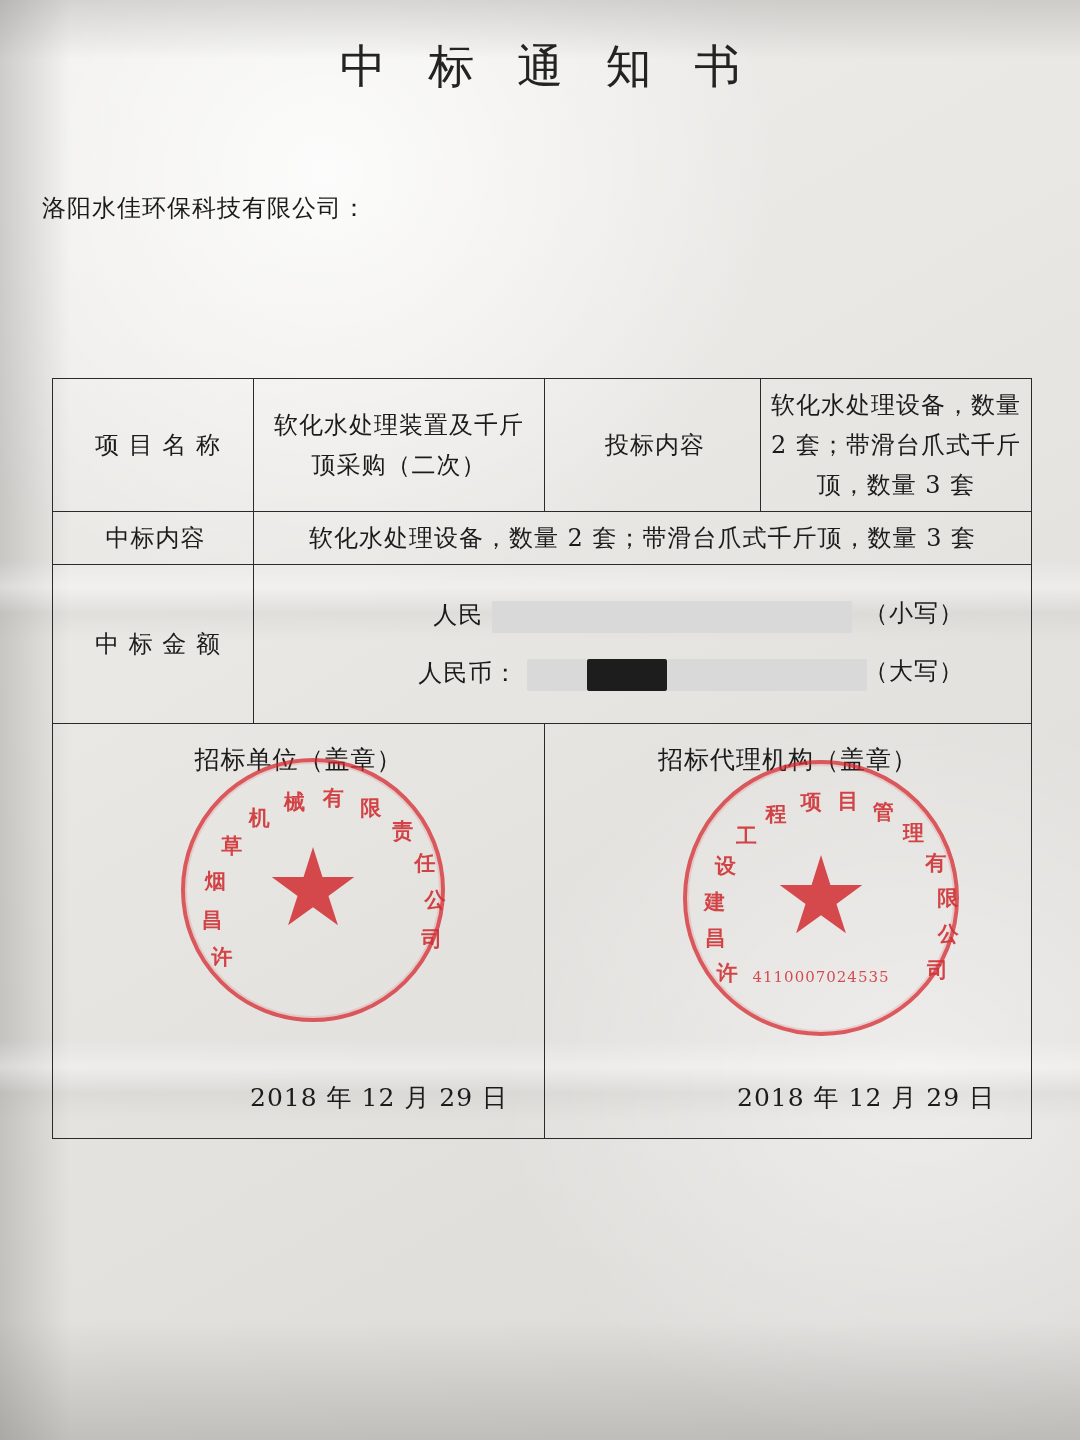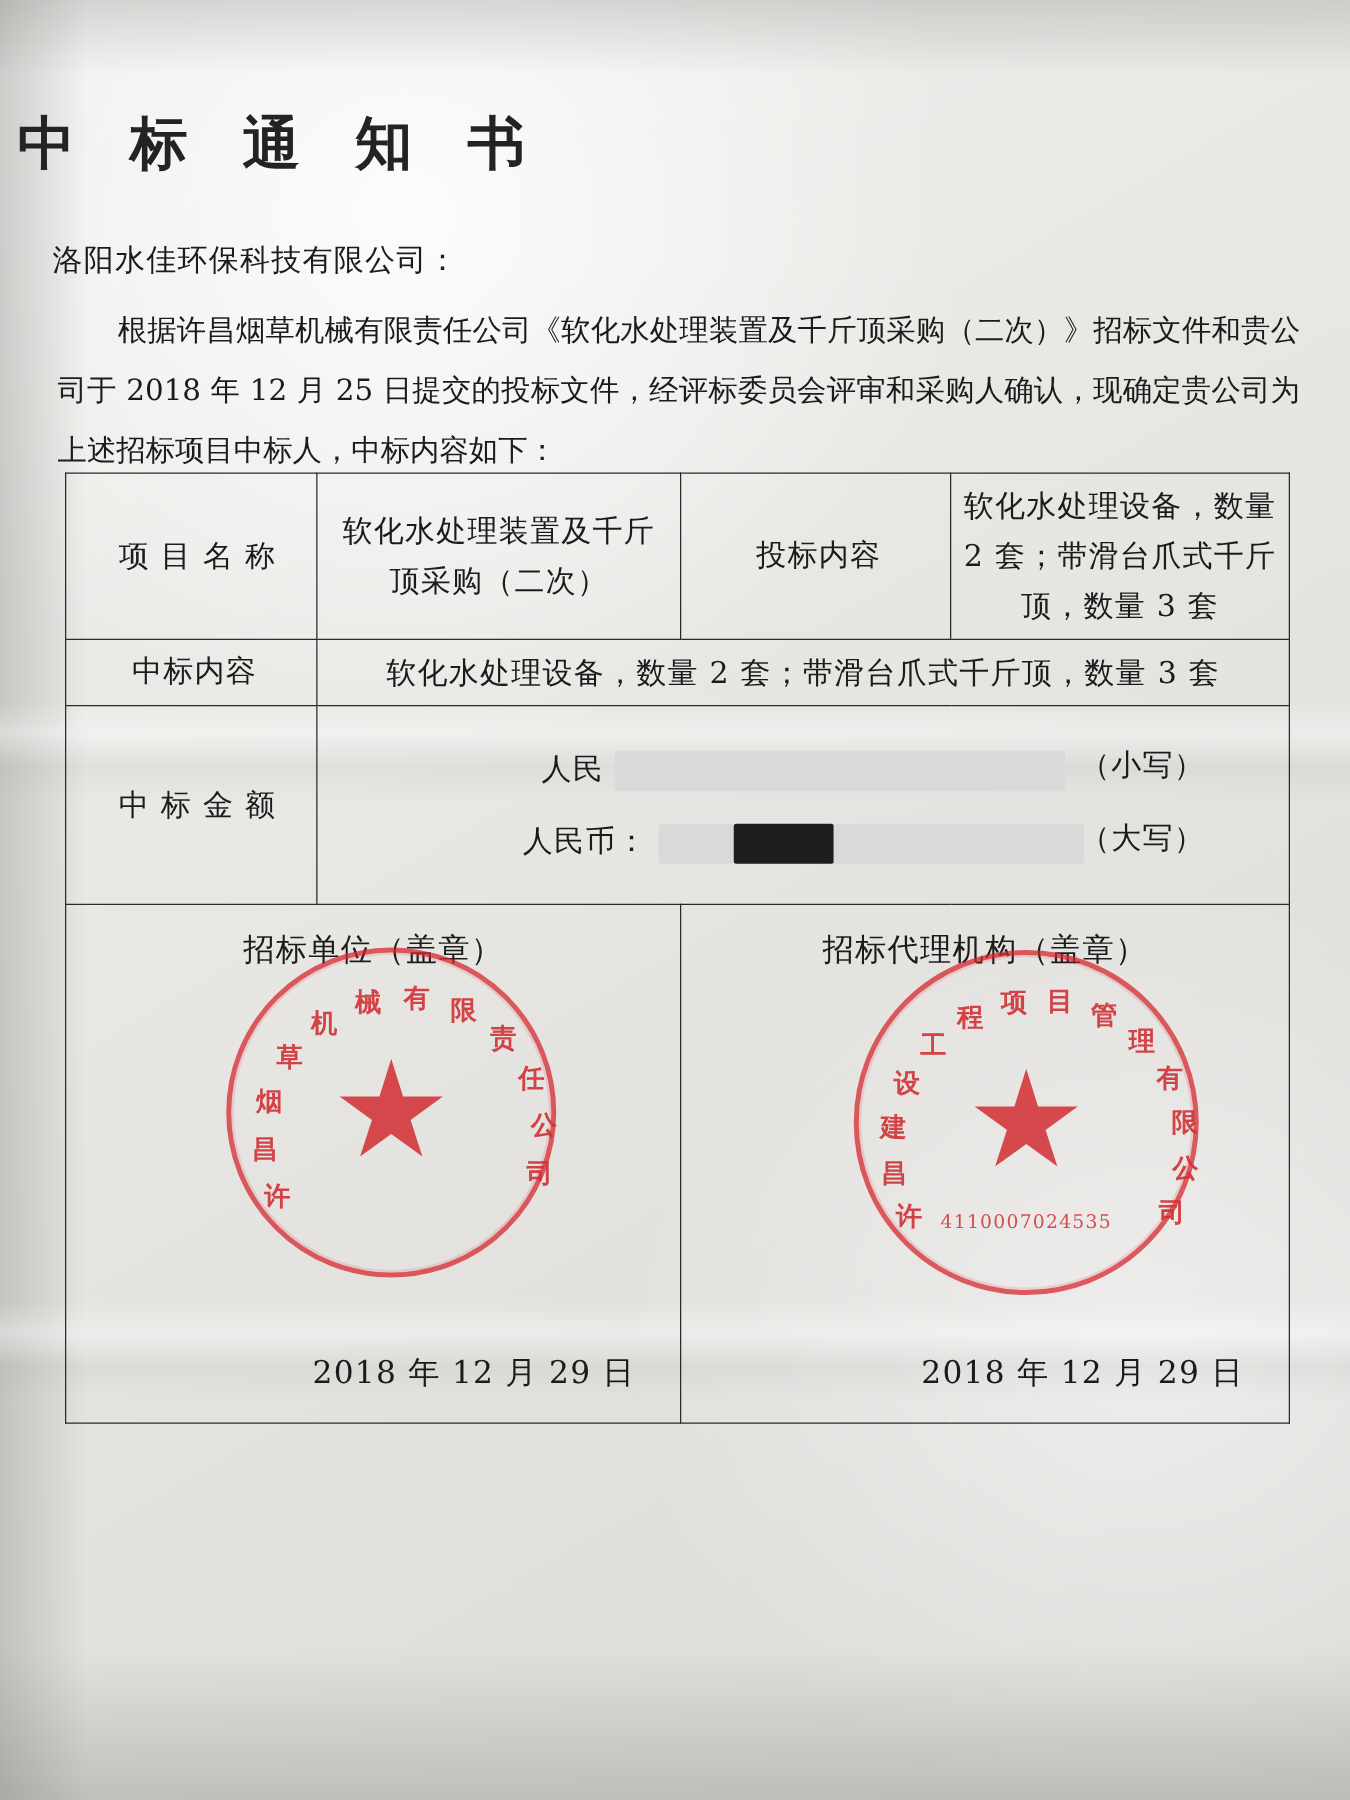--- a/index.html
+++ b/index.html
@@ -50,26 +50,26 @@
 
   .content {
     position: absolute;
     inset: 0;
   }
 
   .doc-title {
     position: absolute;
     top: 36px;
     left: 0; right: 0;
+    text-align: center;
     font-size: 46px;
     letter-spacing: 14px;
     text-indent: 14px;
-    font-weight: 700;
+    font-weight: 400;
     color: #232323;
-    margin-top: 48px;
   }
 
   .doc-number {
     position: absolute;
     top: 110px;
     right: 36px;
     font-size: 27px;
     letter-spacing: 1px;
   }
 
@@ -102,21 +102,21 @@
   }
   table.main td {
     border: 1.6px solid #2a2a2a;
     padding: 6px 10px;
     text-align: center;
     vertical-align: middle;
     line-height: 40px;
     letter-spacing: 1px;
   }
   .sp3 { letter-spacing: 10px; text-indent: 10px; }
-  .sp2 { letter-spacing: 5px; text-indent: 5px; font-family: Liberation Serif, serif; }
+  .sp2 { letter-spacing: 5px; text-indent: 5px; }
 
   .amount-row td { height: 146px; margin-top: 24px; }
   .amount-block {
     position: relative;
     text-align: left;
     padding-left: 8px;
   }
   .amount-line {
     position: relative;
     height: 58px;
@@ -235,21 +235,20 @@
   <div class="crease" style="top:560px"></div>
   <div class="crease" style="top:1040px"></div>
 
   <div class="content">
 
     <div class="doc-title">中 标 通 知 书</div>
 
 
     <div class="addressee">洛阳水佳环保科技有限公司：</div>
 
-    <div class="body-text"><span class="indent"></span><span>根据许昌烟草机械有限责任公司《软化水处理装置及千斤顶采购（二次）》招标文件和贵公司于 2018 年 12 月 25 日提交的投标文件，经评标委员会评审和采购人确认，现确定贵公司为上述招标项目中标人，中标内容如下：</span></div>
 
     <table class="main">
       <tbody>
           <tr>
         <td style="width:180px" class="sp3">项 目 名 称</td>
         <td style="width:270px">软化水处理装置及千斤顶采购（二次）</td>
         <td style="width:195px" class="sp2">投标内容</td>
         <td>软化水处理设备，数量 2 套；带滑台爪式千斤顶，数量 3 套</td>
       </tr>
       <tr>

